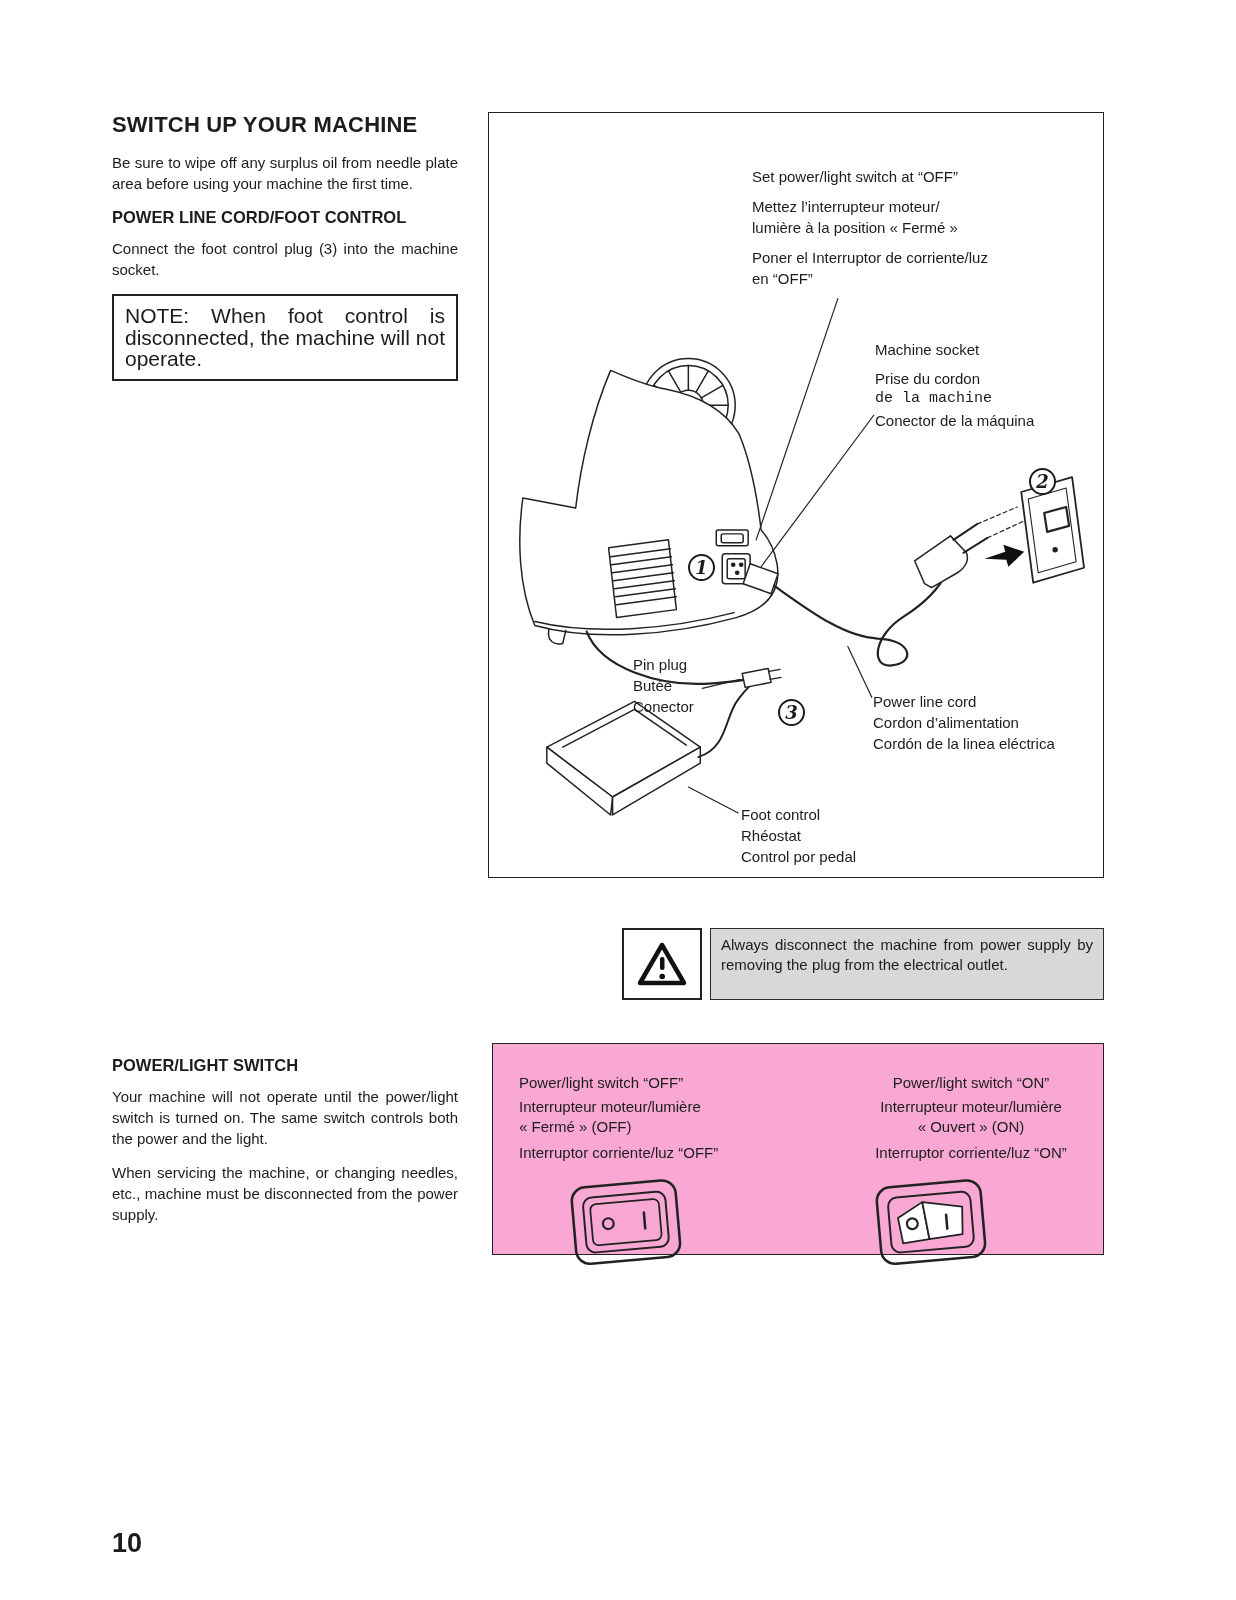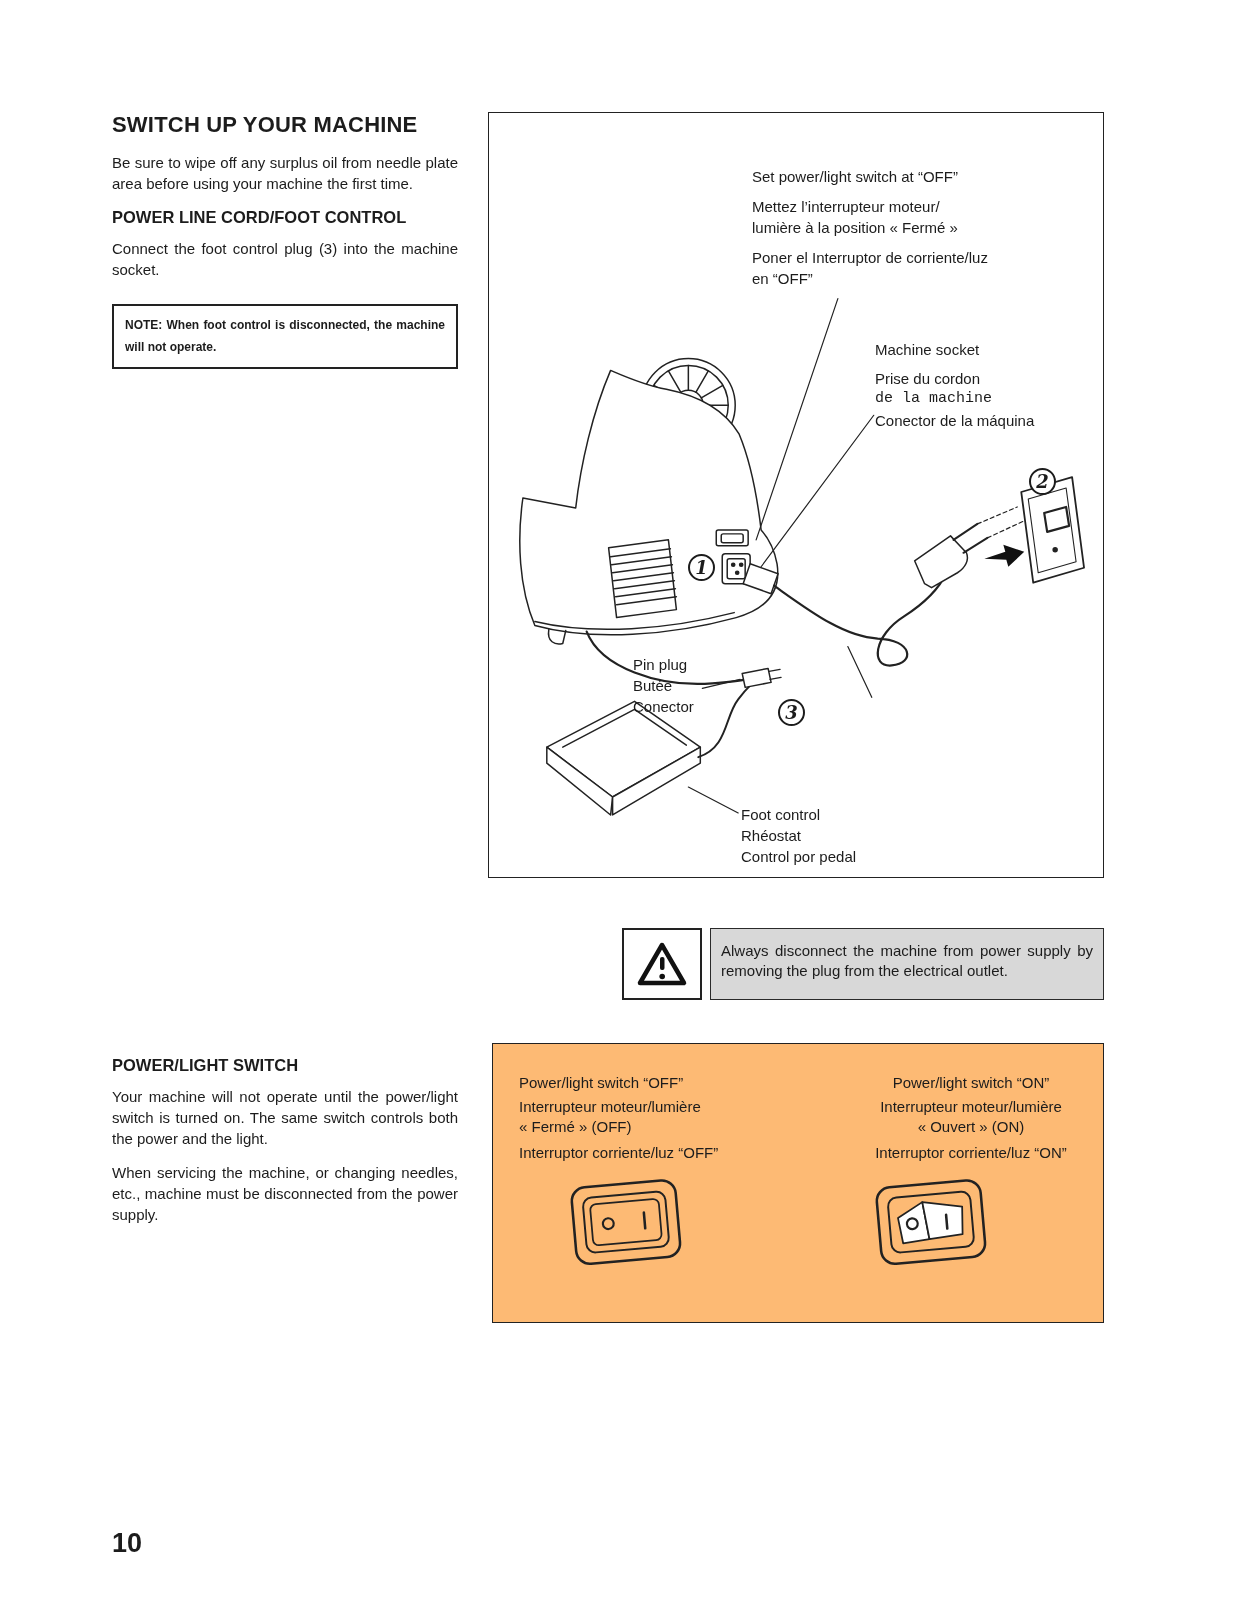--- a/index.html
+++ b/index.html
@@ -11,22 +11,22 @@
   }
   .page { position:absolute; inset:0; background:#fff; overflow:hidden; }
 
   
   .col-left { position:absolute; left:112px; top:112px; width:346px; }
   .col-left2 { position:absolute; left:112px; top:1040px; width:346px; }
   .h1 { font-size:22px; font-weight:bold; letter-spacing:.2px; margin-bottom:14px; }
   .h2 { font-size:16.5px; font-weight:bold; margin:14px 0 11px; }
   .body-p { font-size:15px; line-height:21px; text-align:justify; margin-bottom:13px; }
   .note-box {
-    border:2px solid #222; margin-top:24px; padding:9px 11px;
-    font-size:12px; font-weight:bold; line-height:21.5px; text-align:justify;
+    border:2px solid #222; margin-top:14px; padding:9px 11px;
+    font-size:21px; font-weight:normal; line-height:21.5px; text-align:justify;
   }
 
   
   .diagram-box {
     position:absolute; left:488px; top:112px; width:616px; height:766px;
     border:1.6px solid #222; background:#fff;
   }
   .diagram-box svg.art { position:absolute; inset:0; width:100%; height:100%; }
   .dlabel { position:absolute; font-size:15px; line-height:21px; white-space:nowrap; }
   .dlabel .gap { margin-bottom:9px; }
@@ -38,28 +38,28 @@
     background:#fff;
   }
 
   
   .warn-icon-box {
     position:absolute; left:622px; top:928px; width:80px; height:72px;
     border:2px solid #222; background:#fff; display:flex; align-items:center; justify-content:center;
   }
   .warn-text-box {
     position:absolute; left:710px; top:928px; width:394px; height:72px;
-    background:#d8d8d8; border:1px solid #2a2a2a; padding:12px 10px;
+    background:#d8d8d8; border:1px solid #2a2a2a; padding:6px 10px;
     font-size:15px; line-height:19.5px; text-align:justify;
   }
 
   
   .switch-box {
-    position:absolute; left:492px; top:1043px; width:612px; height:280px;
-    border:1.6px solid #222; background:#fdba74;
+    position:absolute; left:492px; top:1043px; width:612px; height:212px;
+    border:1.6px solid #222; background:#f9a8d4;
   }
   .sw-group { position:absolute; top:28px; width:300px; }
   .sw-group .l1 { font-size:15px; line-height:21px; margin-bottom:4px; }
   .sw-group .l2 { font-size:15px; line-height:20px; }
   .sw-group .l3 { font-size:15px; line-height:20px; margin-bottom:5px; }
   .sw-group .l4 { font-size:15px; line-height:21px; }
   .sw-art { position:absolute; width:118px; height:102px; }
   .sw-art svg { width:100%; height:100%; transform:rotate(-5deg); }
 
   .page-number { position:absolute; left:112px; top:1528px; font-size:27px; font-weight:bold; }
@@ -217,20 +217,25 @@
       <div class="tight" style="margin-bottom:1px;font-family:Liberation Mono, monospace;">de la machine</div>
       <div>Conector de la máquina</div>
     </div>
 
     <div class="dlabel" style="left:144px; top:541px;">
       <div>Pin plug</div>
       <div>Butée</div>
       <div>Conector</div>
     </div>
 
+    <div class="dlabel" style="left:384px; top:578px;">
+      <div>Power line cord</div>
+      <div>Cordon d’alimentation</div>
+      <div>Cordón de la linea eléctrica</div>
+    </div>
 
     <div class="dlabel" style="left:252px; top:691px;">
       <div>Foot control</div>
       <div>Rhéostat</div>
       <div>Control por pedal</div>
     </div>
   </div>
 
   <div class="warn-icon-box">
     <svg width="52" height="46" viewBox="0 0 52 46">

